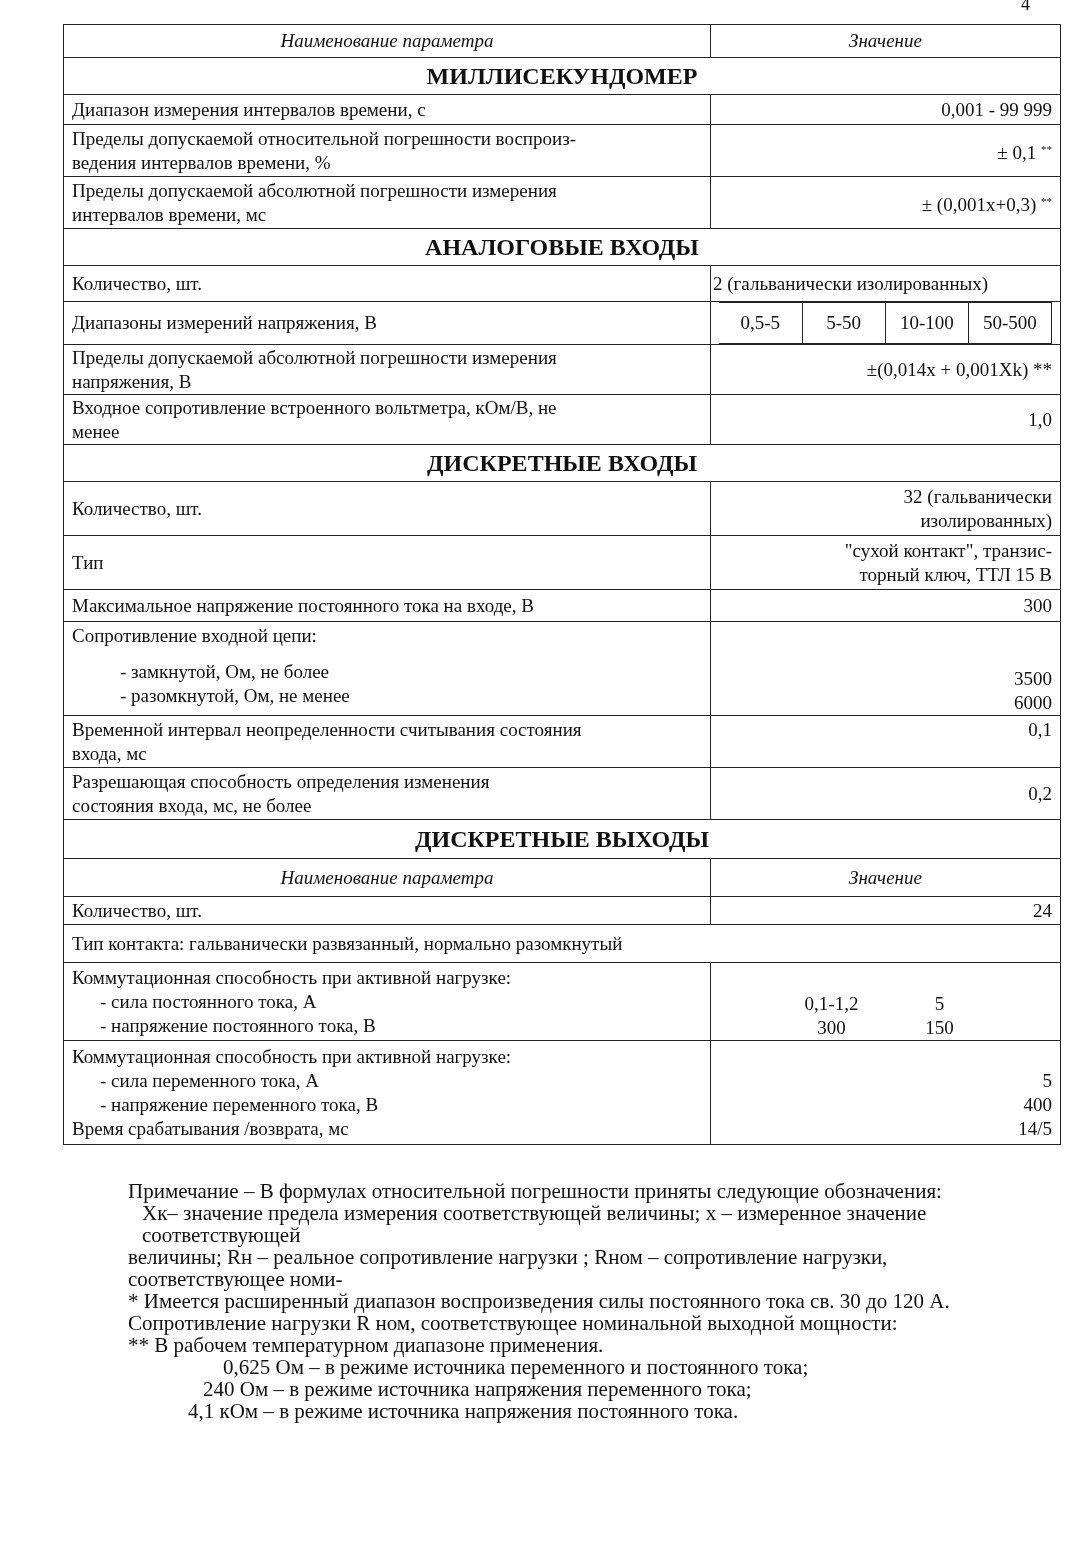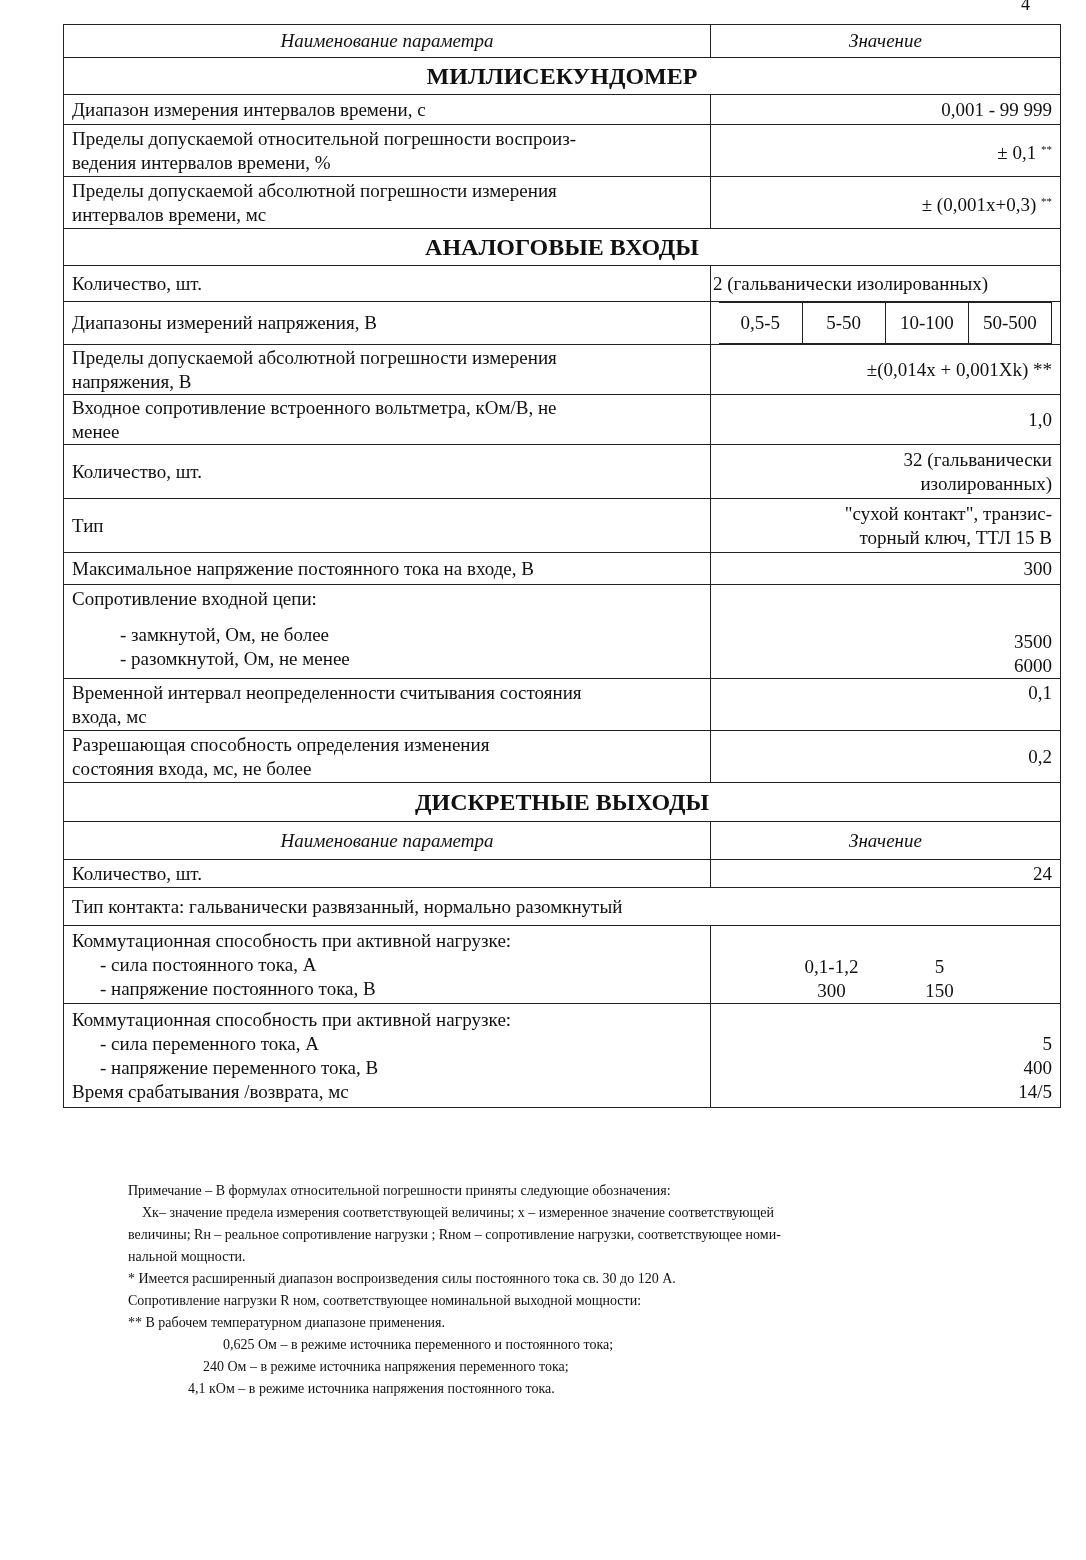--- a/index.html
+++ b/index.html
@@ -11,21 +11,21 @@
   td.i { font-style:italic; text-align:center; }
   td.sec { text-align:center; font-weight:bold; font-size:24px; height:36px; }
   td.sub { padding:0; }
   .subtbl { width:100%; border-collapse:collapse; table-layout:fixed; height:100%; }
   .subtbl td { border:none; border-left:1px solid #222; text-align:center; padding:0; height:40px; }
   .subtbl td:first-child { border-left:none; }
   .indent { padding-left:48px; display:block; }
   sup { font-size:11px; vertical-align:6px; }
   .twocol { display:flex; justify-content:center; gap:48px; }
   .twocol span { display:inline-block; width:60px; text-align:center; }
-  .notes { position:absolute; left:128px; top:1180px; width:910px; font-size:14px; line-height:22px; }
+  .notes { position:absolute; left:128px; top:1180px; width:910px; font-size:21px; line-height:22px; }
   .notes p { margin:0; }
   .n-ind1 { padding-left:14px; }
   .n-ind2 { padding-left:95px; }
   .n-ind3 { padding-left:75px; }
   .n-ind4 { padding-left:60px; }
 </style>
 </head>
 <body>
 
 <div class="pagenum">4</div>
@@ -93,20 +93,23 @@
     <td class="c">±(0,014x + 0,001Xk) **</td>
   </tr>
   <tr style="height:50px">
     <td>
           <div>Входное сопротивление встроенного вольтметра, кОм/В, не</div>
           <div>менее</div>
         </td>
     <td class="c">1,0</td>
   </tr>
 
+  <tr>
+        <td colspan="2" class="sec">ДИСКРЕТНЫЕ ВХОДЫ</td>
+      </tr>
   <tr style="height:54px">
     <td>Количество, шт.</td>
     <td class="c">
           <div>32 (гальванически</div>
           <div>изолированных)</div>
         </td>
   </tr>
   <tr style="height:54px">
     <td>Тип</td>
     <td class="c">
@@ -190,20 +193,19 @@
       <div>14/5</div>
     </td>
   </tr>
 </tbody>
   </table>
 
 <div class="notes">
   <p>Примечание – В формулах относительной погрешности приняты следующие обозначения:</p>
   <p class="n-ind1">Xк–  значение предела измерения соответствующей величины; x – измеренное значение соответствующей</p>
   <p>величины;  Rн – реальное сопротивление нагрузки ; Rном – сопротивление нагрузки, соответствующее номи-</p>
-  <p>нальной мощности.</p>
   <p>*  Имеется расширенный диапазон воспроизведения силы постоянного тока  св. 30 до 120 А.</p>
   <p>Сопротивление нагрузки    R ном, соответствующее номинальной выходной  мощности:</p>
   <p>**  В рабочем температурном диапазоне применения.</p>
   <p class="n-ind2">0,625 Ом – в режиме источника переменного и постоянного тока;</p>
   <p class="n-ind3">240 Ом – в режиме источника  напряжения переменного тока;</p>
   <p class="n-ind4">4,1 кОм – в режиме источника  напряжения постоянного тока.</p>
 </div>
 
 </body></html>

